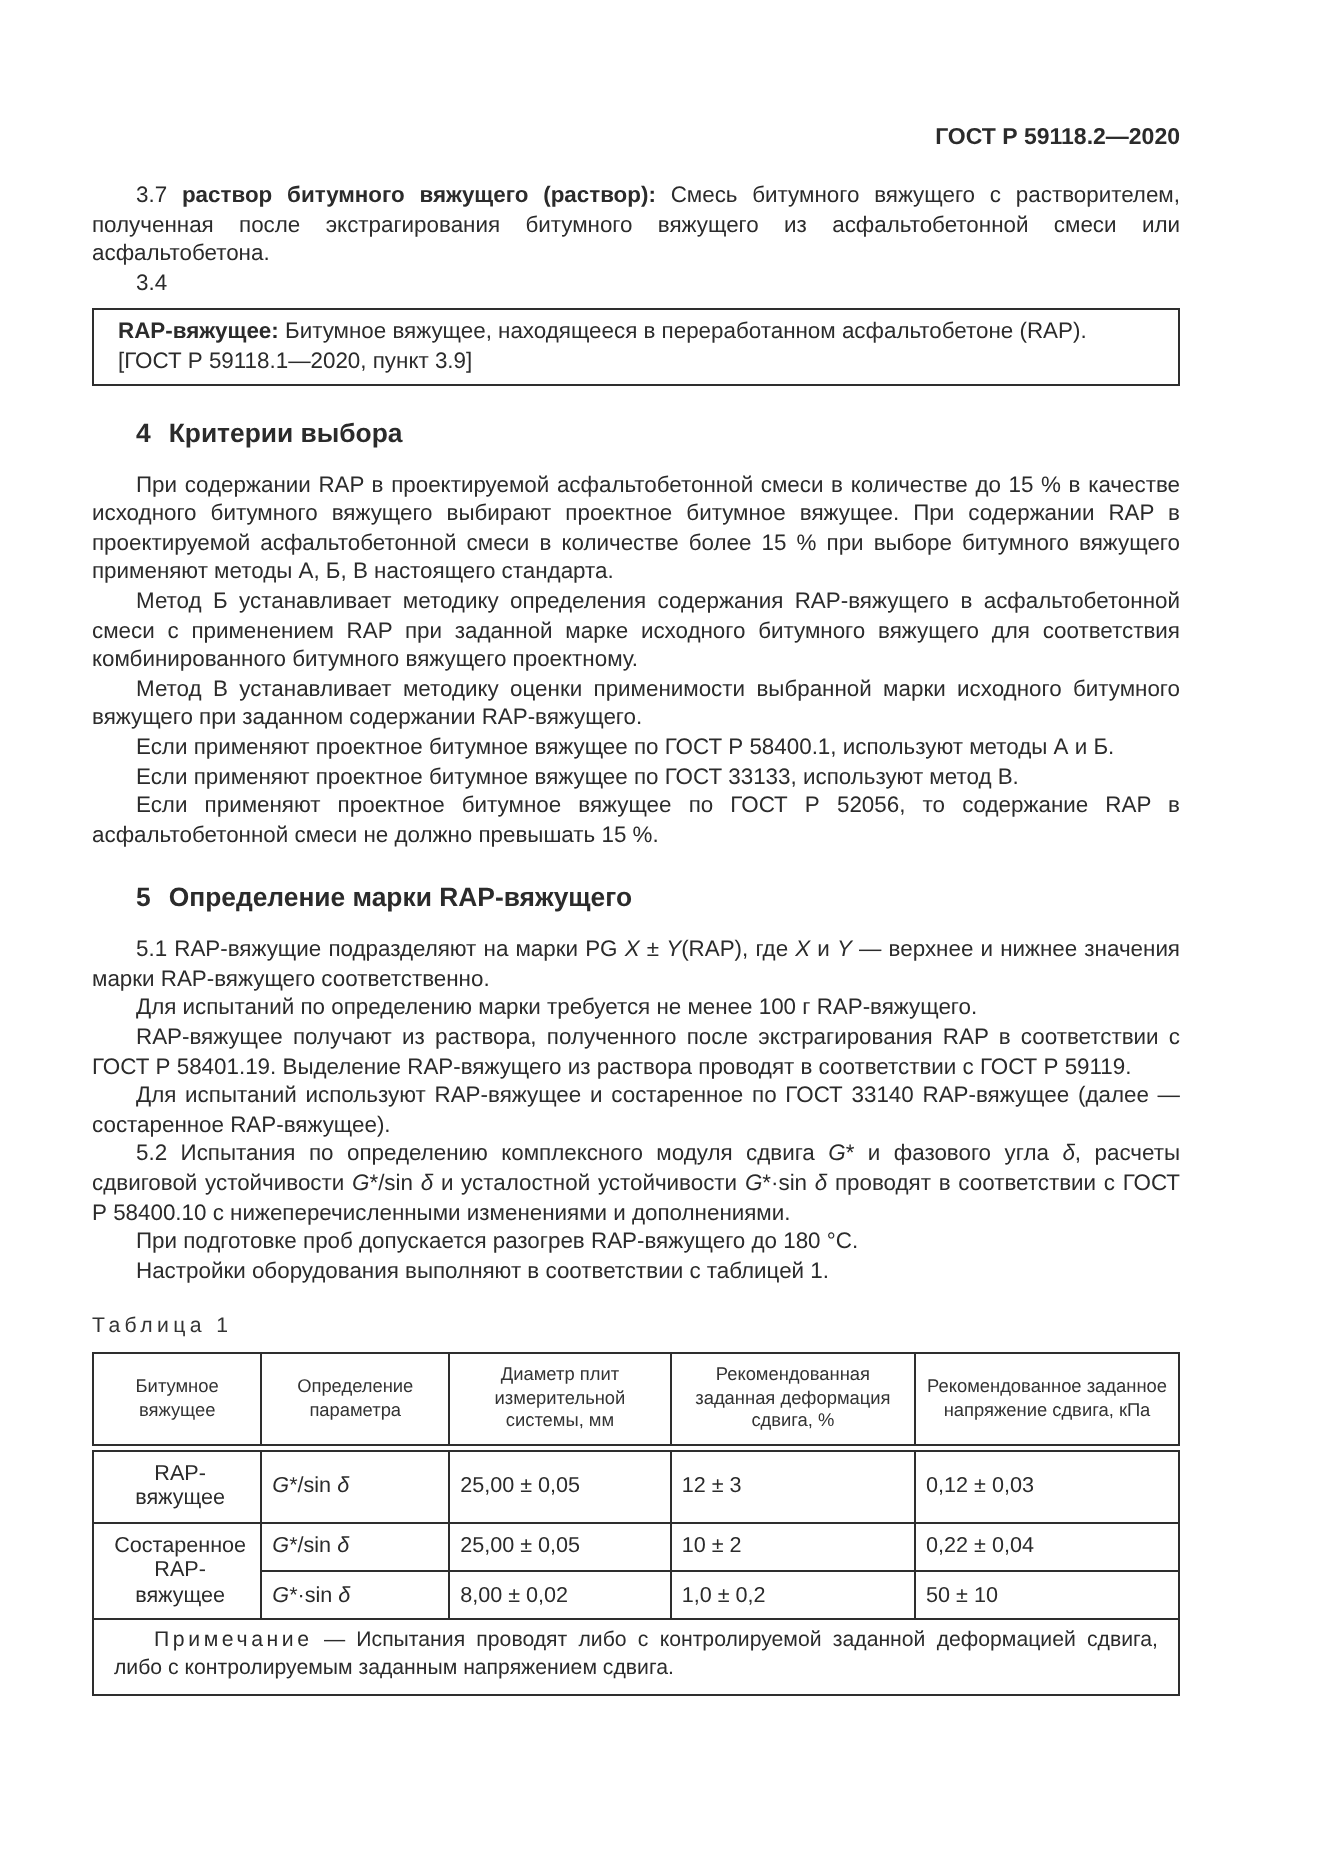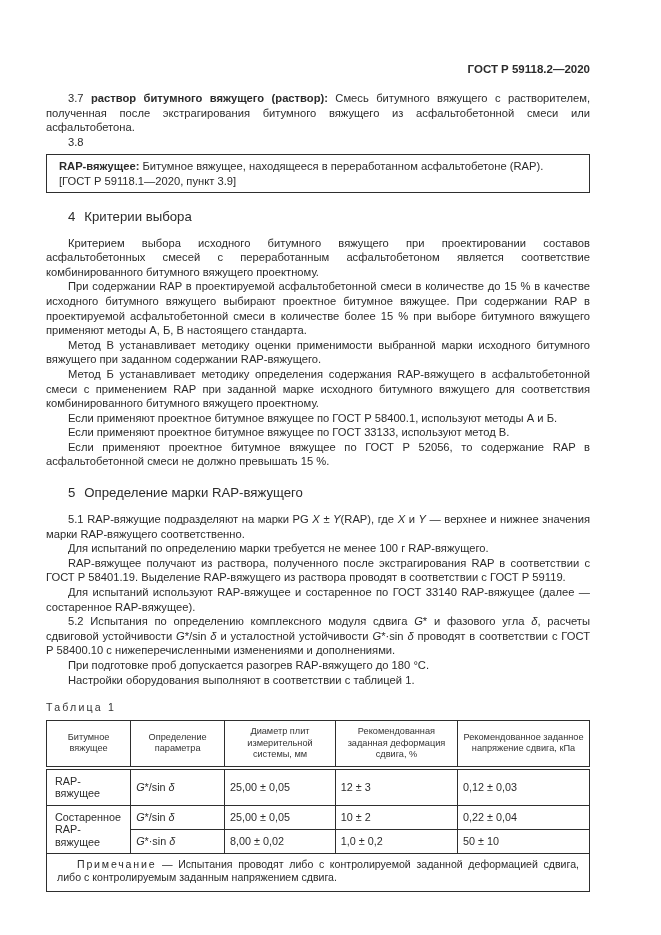--- a/index.html
+++ b/index.html
@@ -35,21 +35,21 @@
     margin-top: 5px;
     padding: 4px 12px 3px 12px;
   }
   .box-p {
     font-size: 11.2px;
     line-height: 14.6px;
     text-align: left;
   }
   h2.sec {
     font-size: 13.2px;
-    font-weight: normal;
+    font-weight: bold;
     line-height: 16px;
     margin: 16px 0 11px 22px;
   }
   .hnum { margin-right: 9px; }
   .table-label {
     font-size: 10.6px;
     letter-spacing: 2.2px;
     margin: 14px 0 7px 0;
     color: #333;
   }
@@ -73,21 +73,21 @@
   }
   table.gost td {
     font-size: 10.8px;
     line-height: 12.5px;
     text-align: left;
     vertical-align: middle;
     padding: 5px 5px;
     border: 1px solid #2e2e2e;
   }
   table.gost td.binder {
-    text-align: left;
+    text-align: center;
     padding-left: 8px;
     margin-top: 36px;
   }
   table.gost td.note-cell {
     text-align: justify;
     text-indent: 20px;
     font-size: 10.6px;
     line-height: 13.2px;
     padding: 4px 10px 6px 10px;
   }
@@ -96,35 +96,34 @@
 </head>
 <body>
 
 <div class="page">
 
   <div class="doc-header">
     <span>ГОСТ Р 59118.2—2020</span>
   </div>
 
   <p class="body-p"><span>3.7  </span><span class="b">раствор битумного вяжущего (раствор):</span><span>  Смесь битумного вяжущего с растворителем, полученная после экстрагирования битумного вяжущего из асфальтобетонной смеси или асфальтобетона.</span></p>
-  <p class="body-p">3.8</p>
+  <p class="body-p">3.4</p>
 
   <div class="def-box">
     <p class="box-p"><span class="b">RAP-вяжущее:</span><span>  Битумное вяжущее, находящееся в переработанном асфальтобетоне (RAP).</span></p>
     <p class="box-p">[ГОСТ Р 59118.1—2020, пункт 3.9]</p>
   </div>
 
   <h2 class="sec">
     <span class="hnum">4</span><span>Критерии выбора</span>
   </h2>
 
-  <p class="body-p">Критерием выбора исходного битумного вяжущего при проектировании составов асфальтобетонных смесей с переработанным асфальтобетоном является соответствие комбинированного битумного вяжущего проектному.</p>
   <p class="body-p">При содержании RAP в проектируемой асфальтобетонной смеси в количестве до 15 % в качестве исходного битумного вяжущего выбирают проектное битумное вяжущее. При содержании RAP в проектируемой асфальтобетонной смеси в количестве более 15 % при выборе битумного вяжущего применяют методы А, Б, В настоящего стандарта.</p>
+  <p class="body-p">Метод Б устанавливает методику определения содержания RAP-вяжущего в асфальтобетонной смеси с применением RAP при заданной марке исходного битумного вяжущего для соответствия комбинированного битумного вяжущего проектному.</p>
   <p class="body-p">Метод В устанавливает методику оценки применимости выбранной марки исходного битумного вяжущего при заданном содержании RAP-вяжущего.</p>
-  <p class="body-p">Метод Б устанавливает методику определения содержания RAP-вяжущего в асфальтобетонной смеси с применением RAP при заданной марке исходного битумного вяжущего для соответствия комбинированного битумного вяжущего проектному.</p>
   <p class="body-p">Если применяют проектное битумное вяжущее по ГОСТ Р 58400.1, используют методы А и Б.</p>
   <p class="body-p">Если применяют проектное битумное вяжущее по ГОСТ 33133, используют метод В.</p>
   <p class="body-p">Если применяют проектное битумное вяжущее по ГОСТ Р 52056, то содержание RAP в асфальтобетонной смеси не должно превышать 15 %.</p>
 
   <h2 class="sec">
     <span class="hnum">5</span><span>Определение марки RAP-вяжущего</span>
   </h2>
 
   <p class="body-p"><span>5.1  RAP-вяжущие подразделяют на марки PG </span><span class="i">X</span><span> ± </span><span class="i">Y</span><span>(RAP), где </span><span class="i">X</span><span> и </span><span class="i">Y</span><span> — верхнее и нижнее значения марки RAP-вяжущего соответственно.</span></p>
   <p class="body-p"><span>Для испытаний по определению марки требуется не менее 100 г RAP-вяжущего.</span></p>

